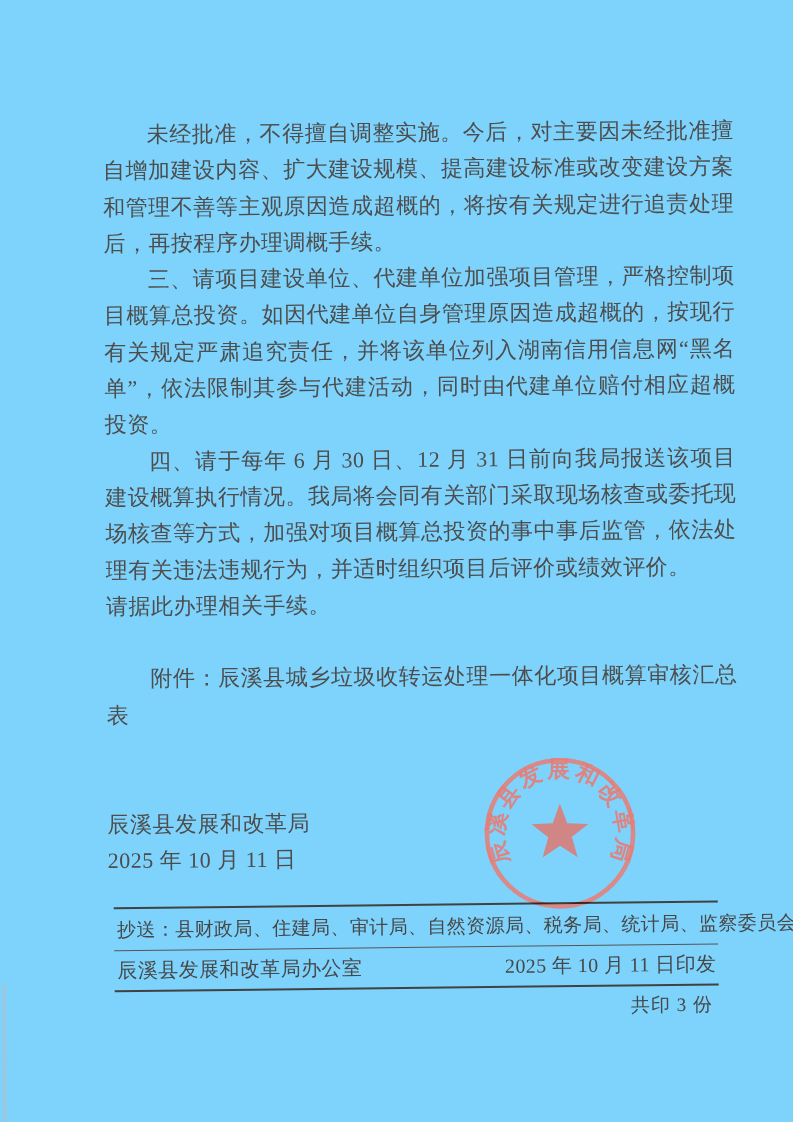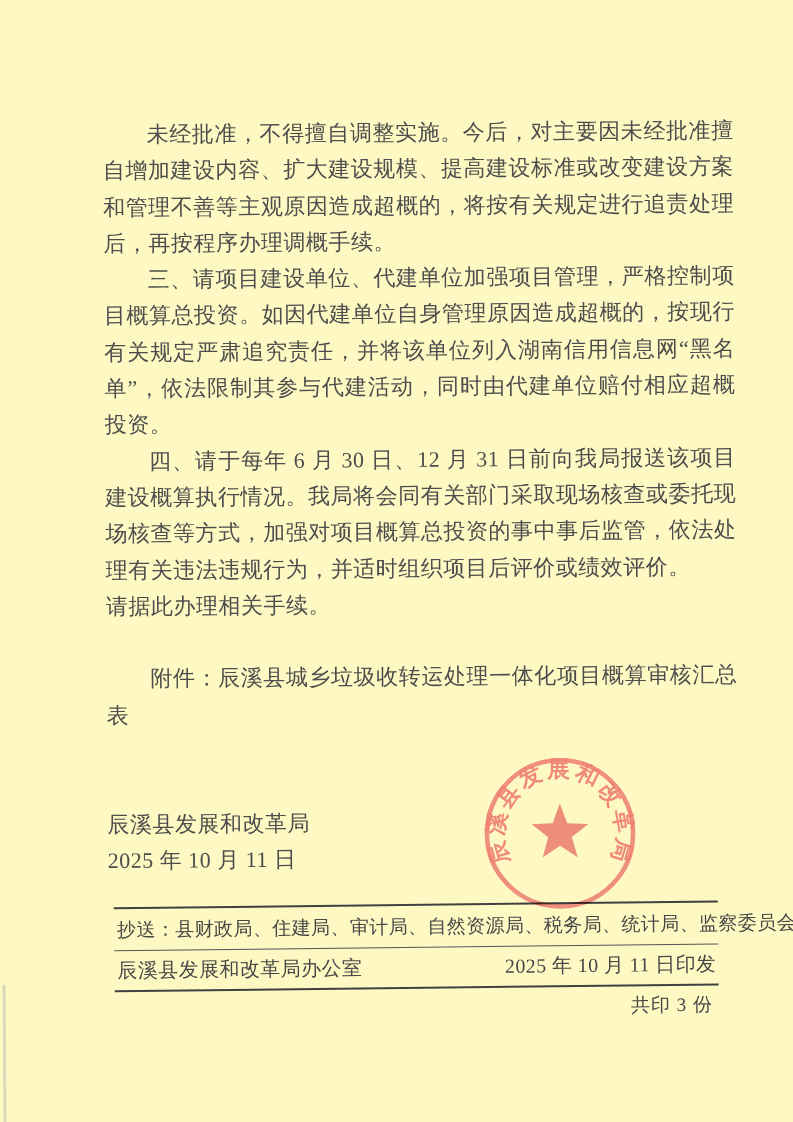--- a/index.html
+++ b/index.html
@@ -1,20 +1,20 @@
 <!DOCTYPE html>
 <html><head>
 <meta charset="utf-8">
 <style>
   html,body{margin:0;padding:0;background:#e8e8e6;}
   .sheet{
     position:relative;
     width:793px;height:1122px;
     margin:0 auto;
-    background:#fef9c3;
+    background:#7dd3fc;
     overflow:hidden;
     font-family:"Liberation Serif","DejaVu Serif",serif;
     color:#4c4c4c;
   }
   .sheet-inner{
     position:absolute;inset:0;
     transform:rotate(-0.4deg);
     transform-origin:50% 55%;
   }
   

